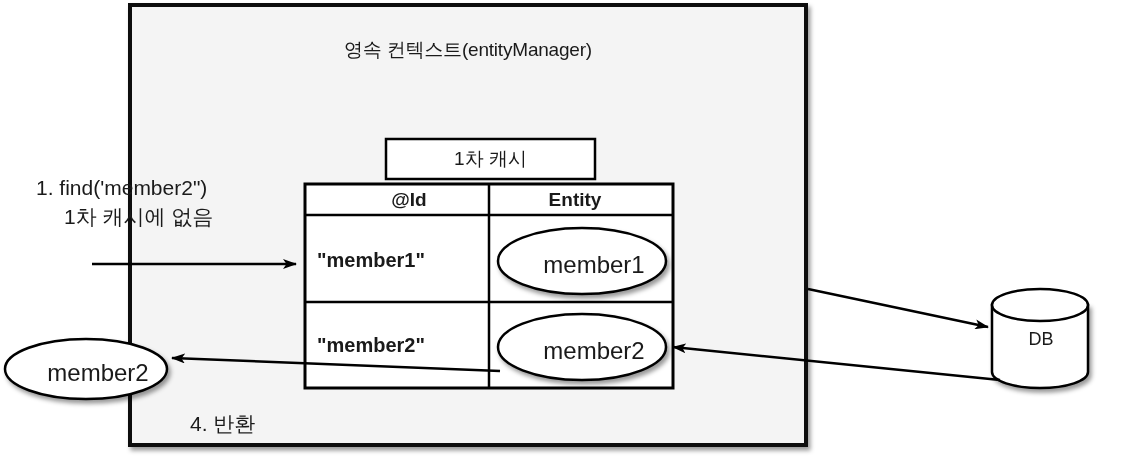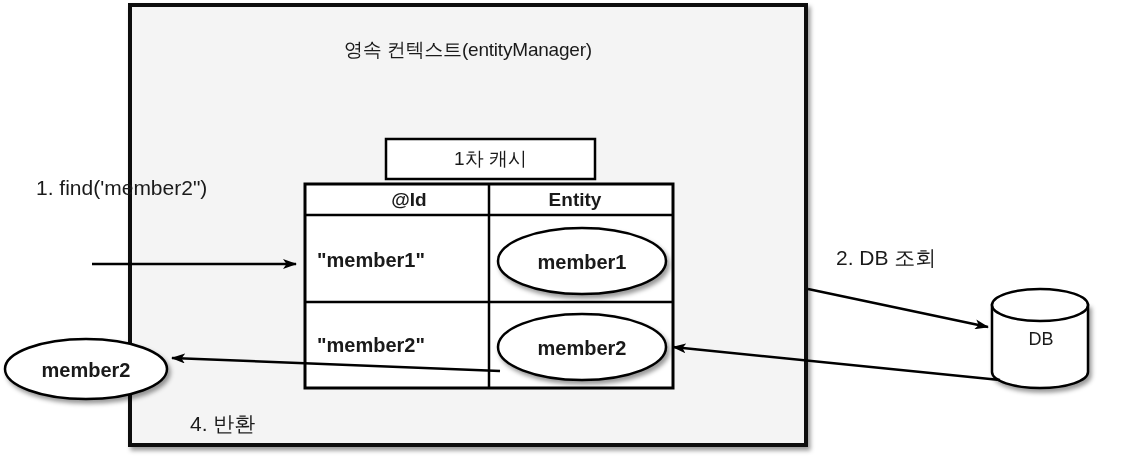--- a/index.html
+++ b/index.html
@@ -43,22 +43,23 @@
   .col-head {
     font-size: 19px;
     font-weight: bold;
     margin-left: 12px;
   }
   .cell-text {
     font-size: 20px;
     font-weight: bold;
   }
   .ellipse-text {
-    font-size: 20px;
-    font-weight: bold;
+    font-size: 24px;
+    font-weight: normal;
+    margin-left: 12px;
   }
   .step-text {
     font-size: 21px;
     font-weight: normal;
   }
   .db-text {
     font-size: 18px;
     font-weight: normal;
   }
   .centered {
@@ -147,19 +148,19 @@
   <div class="lbl ellipse-text centered" style="left:498px; top:250px; width:168px;">member1</div>
 
   <div class="lbl ellipse-text centered" style="left:498px; top:336px; width:168px;">member2</div>
 
   <div class="lbl ellipse-text centered" style="left:5px; top:358px; width:162px;">member2</div>
 
   <div class="lbl db-text centered" style="left:992px; top:328px; width:98px;">DB</div>
 
   <div class="lbl step-text" style="left:36px; top:175px;">1. find('member2")</div>
 
+  <div class="lbl step-text" style="left:64px; top:204px;">1차 캐시에 없음</div>
 
-  <div class="lbl step-text" style="left:836px; top:245px;">2. DB 조회</div>
 
 
   <div class="lbl step-text" style="left:190px; top:379px;margin-top:32px;">4. 반환</div>
 
 </div>
 
 </body></html>

